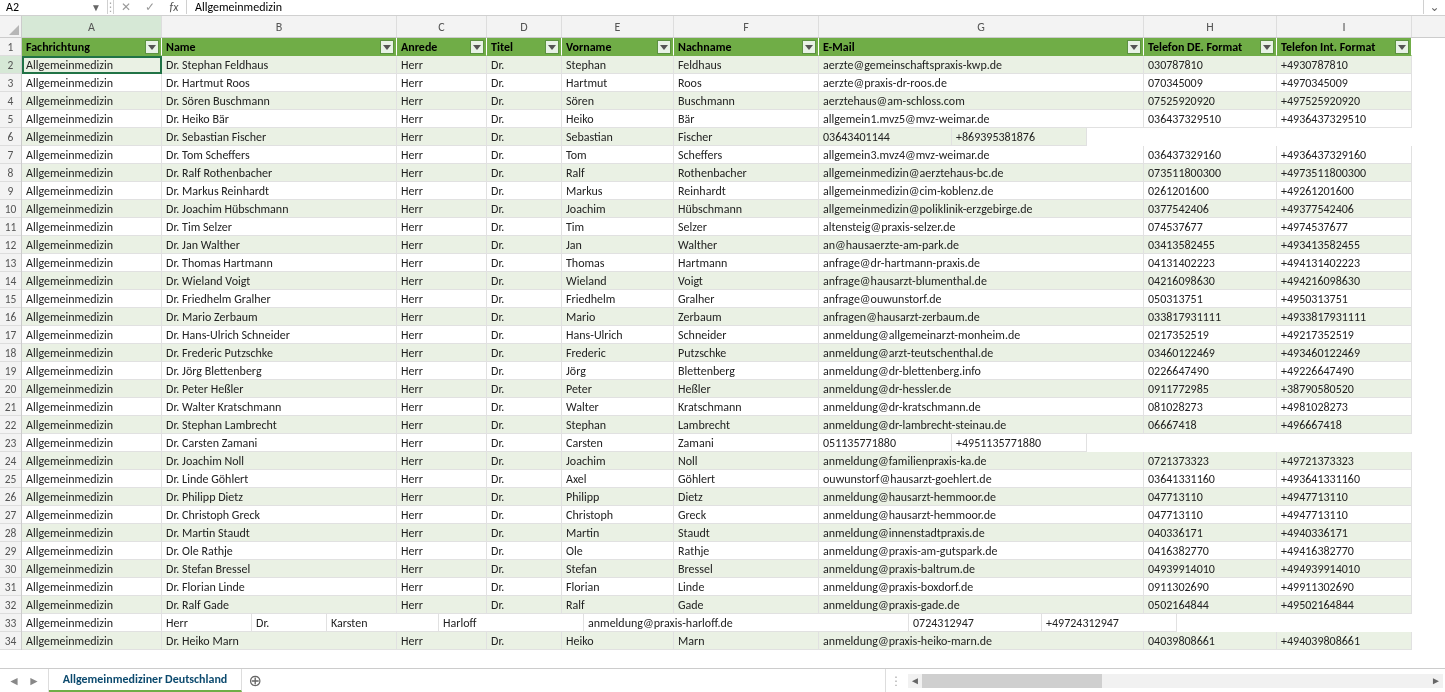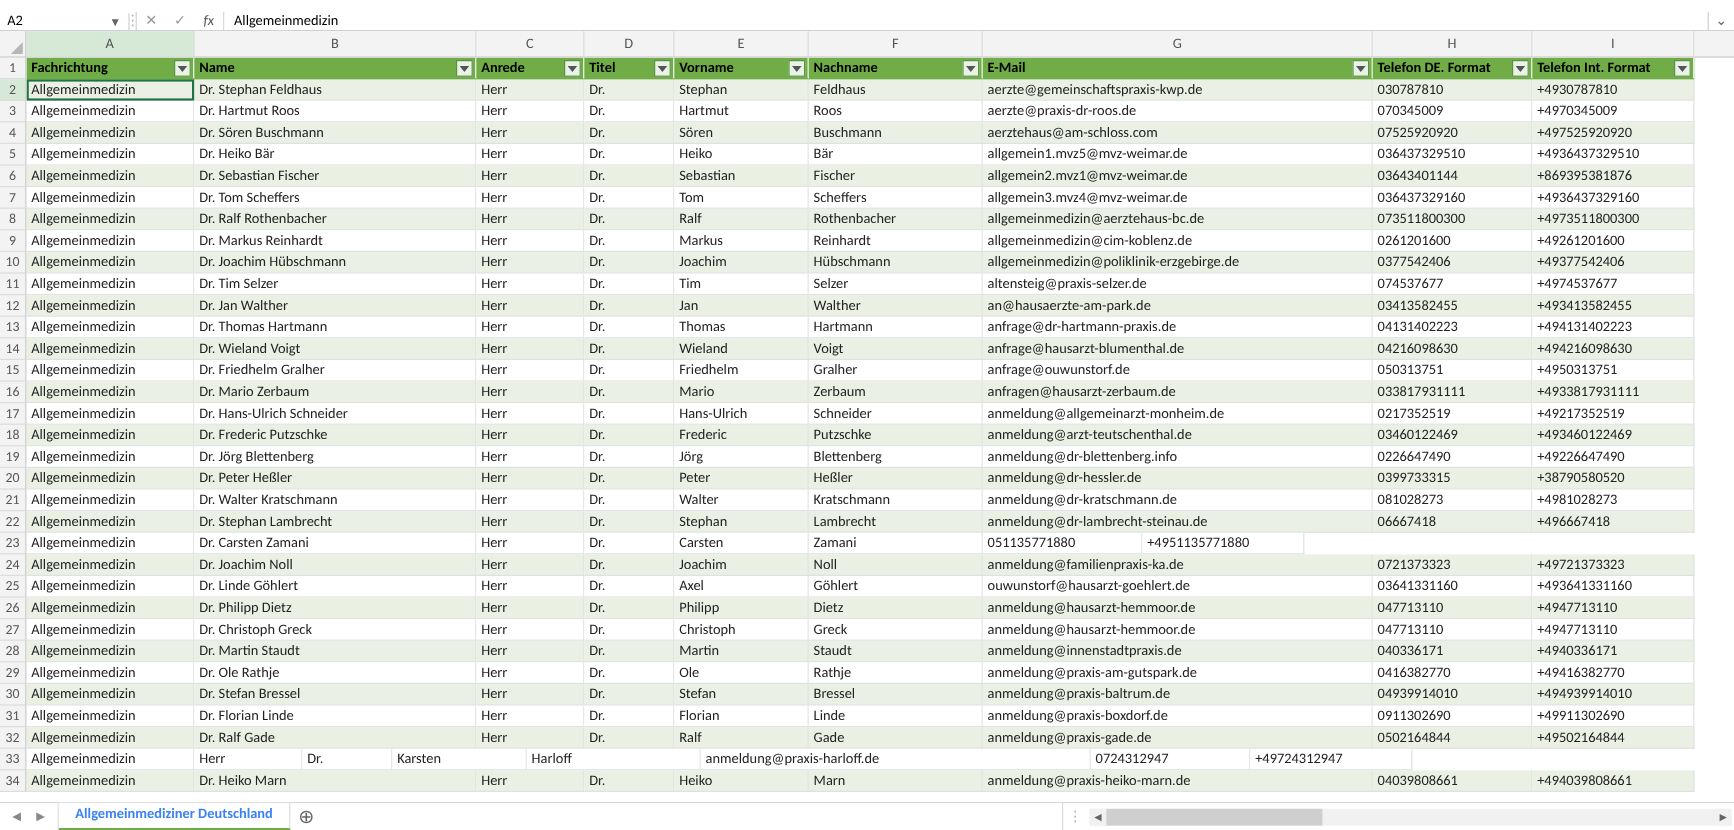--- a/index.html
+++ b/index.html
@@ -1,19 +1,19 @@
 <!DOCTYPE html>
 <html><head>
 <meta charset="utf-8">
 <style>
   * { box-sizing: border-box; margin: 0; padding: 0; }
   body { font-family: Calibri, 'Segoe UI', Arial, sans-serif; font-size: 12px; background: #fff; color: #222; user-select: none; overflow: hidden; }
 
   
-  .fbar { display: flex; align-items: flex-end; height: 26px; border-bottom: 1px solid #d0d0d0; background: #fff; }
+  .fbar { display: flex; align-items: flex-start; height: 16px; border-bottom: 1px solid #d0d0d0; background: #fff; }
   .namebox { width: 108px; border-right: 1px solid #d0d0d0; display: flex; align-items: center; padding: 0 6px; justify-content: space-between; }
   .namebox input { border: none; outline: none; width: 60px; font: inherit; }
   .namebox .dd { color:#666; font-size:10px; }
   .fxbtns { display:flex; align-items:center; padding:0 4px; border-right:1px solid #d0d0d0; color:#9a9a9a; gap:8px; }
   .fxbtns span { width:16px; text-align:center; }
   .fxbtns .fx { font-style: italic; color:#555; font-weight:normal;}
   .fxinput { flex:1; border:none; outline:none; padding:0 8px; font:inherit; }
   .fbar-end { width:22px; display:flex; align-items:center; justify-content:center; color:#666; border-left:1px solid #d0d0d0;}
 
   
@@ -37,21 +37,21 @@
   .band1 .cell { background:#fff; }
   .selcell { outline:2px solid #217346; outline-offset:-2px; }
 
   
   .cA{width:140px}.cB{width:235px}.cC{width:90px}.cD{width:75px}
   .cE{width:112px}.cF{width:145px}.cG{width:325px}.cH{width:133px}.cI{width:135px}
 
   
   .tabbar { position:fixed; left:0; right:0; bottom:0; height:24px; background:#fff; border-top:1px solid #ccc; display:flex; align-items:stretch; font-size:12px;}
   .tabnav { display:flex; align-items:center; padding:0 8px; gap:8px; color:#888; border-right:1px solid #ddd;}
-  .sheet { padding:3px 14px 0; border-right:1px solid #ddd; background:#fff; border-bottom:2px solid #70ad47; font-weight:bold; color:#3b82f6;}
+  .sheet { padding:3px 14px 0; border-right:1px solid #ddd; background:#fff; border-bottom:2px solid #70ad47; font-weight:bold; color:#0c4a6e;}
   .addsheet { width:26px; display:flex; align-items:center; justify-content:center; color:#666; font-size:16px; }
   .tabbar .spacer{flex:1}
   .hsb-area{ display:flex; align-items:center; width:560px; border-left:1px solid #ddd;}
   .hsb{ flex:1; height:14px; background:#f1f1f1; position:relative; margin:5px 2px;}
   .hsb .btn{position:absolute;top:0;width:14px;height:14px;background:#f1f1f1;display:flex;align-items:center;justify-content:center;color:#666;font-size:10px;}
   .hsb .btn.l{left:0}.hsb .btn.r{right:0}
   .hsb .thumb{position:absolute;left:14px;top:0;height:14px;width:180px;background:#cfcfcf;}
 </style>
 </head>
 <body>
@@ -176,21 +176,20 @@
         <div class="cell cH">036437329510</div>
         <div class="cell cI">+4936437329510</div>
       </div>
       <div class="row band0">
         <div class="cell cA">Allgemeinmedizin</div>
         <div class="cell cB">Dr. Sebastian Fischer</div>
         <div class="cell cC">Herr</div>
         <div class="cell cD">Dr.</div>
         <div class="cell cE">Sebastian</div>
         <div class="cell cF">Fischer</div>
-        <div class="cell cG">allgemein2.mvz1@mvz-weimar.de</div>
         <div class="cell cH">03643401144</div>
         <div class="cell cI">+869395381876</div>
       </div>
       <div class="row band1">
         <div class="cell cA">Allgemeinmedizin</div>
         <div class="cell cB">Dr. Tom Scheffers</div>
         <div class="cell cC">Herr</div>
         <div class="cell cD">Dr.</div>
         <div class="cell cE">Tom</div>
         <div class="cell cF">Scheffers</div>
@@ -331,21 +330,21 @@
         <div class="cell cI">+49226647490</div>
       </div>
       <div class="row band0">
         <div class="cell cA">Allgemeinmedizin</div>
         <div class="cell cB">Dr. Peter Heßler</div>
         <div class="cell cC">Herr</div>
         <div class="cell cD">Dr.</div>
         <div class="cell cE">Peter</div>
         <div class="cell cF">Heßler</div>
         <div class="cell cG">anmeldung@dr-hessler.de</div>
-        <div class="cell cH">0399733315</div>
+        <div class="cell cH">0911772985</div>
         <div class="cell cI">+38790580520</div>
       </div>
       <div class="row band1">
         <div class="cell cA">Allgemeinmedizin</div>
         <div class="cell cB">Dr. Walter Kratschmann</div>
         <div class="cell cC">Herr</div>
         <div class="cell cD">Dr.</div>
         <div class="cell cE">Walter</div>
         <div class="cell cF">Kratschmann</div>
         <div class="cell cG">anmeldung@dr-kratschmann.de</div>

